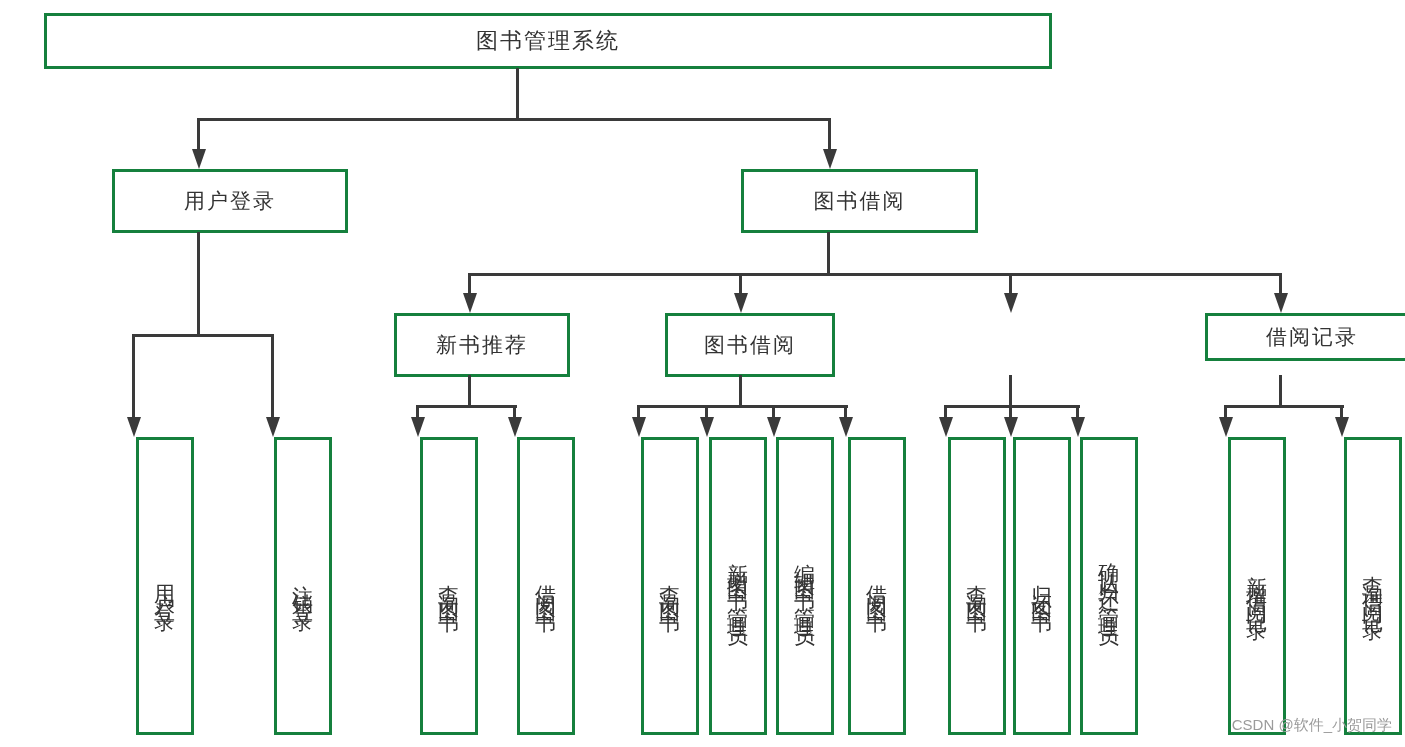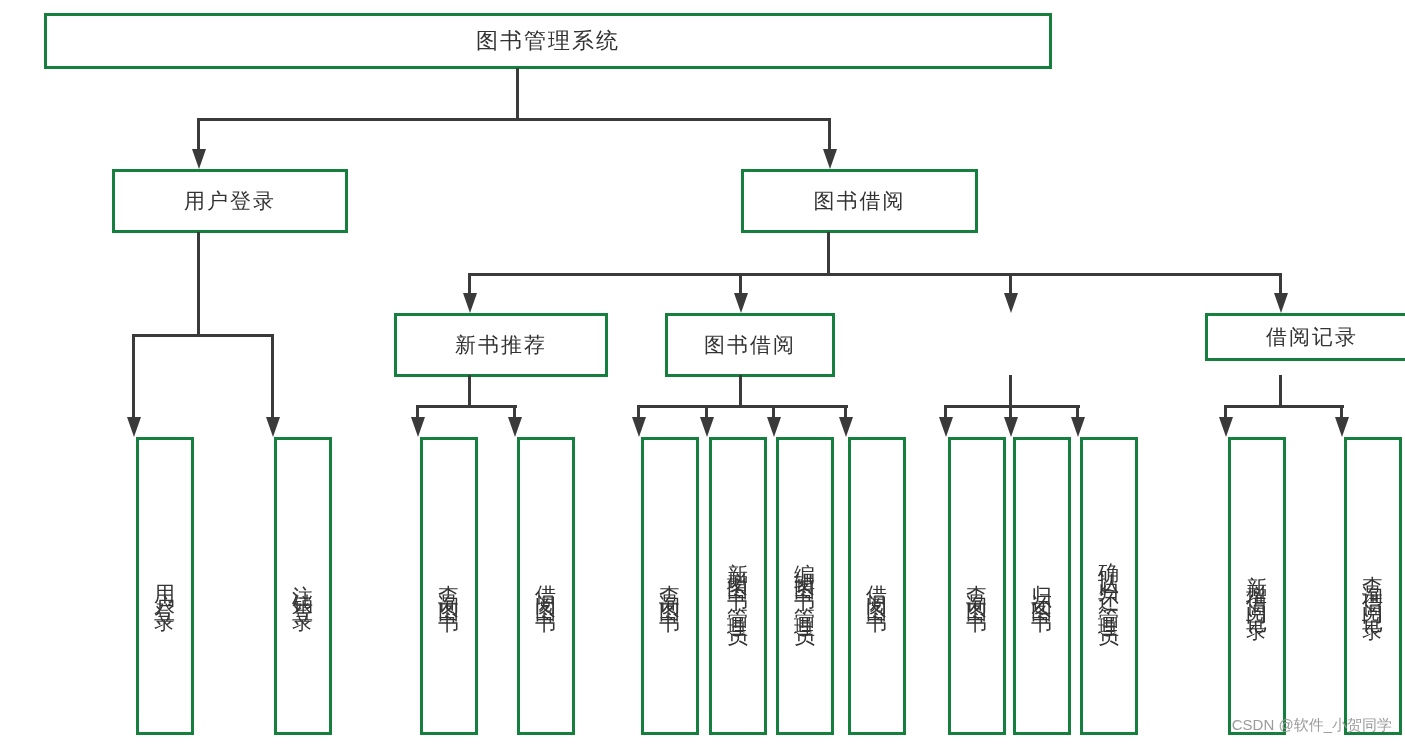--- a/index.html
+++ b/index.html
@@ -83,21 +83,21 @@
   <div class="hline" style="left:468px; top:273px; width:814px;"></div>
   <div class="vline" style="left:468px; top:273px; height:22px;"></div>
   <div class="arrow" style="left:463px; top:293px;"></div>
   <div class="vline" style="left:739px; top:273px; height:22px;"></div>
   <div class="arrow" style="left:734px; top:293px;"></div>
   <div class="vline" style="left:1009px; top:273px; height:22px;"></div>
   <div class="arrow" style="left:1004px; top:293px;"></div>
   <div class="vline" style="left:1279px; top:273px; height:22px;"></div>
   <div class="arrow" style="left:1274px; top:293px;"></div>
 
-  <div class="node hlabel" style="left:363px; top:313px; width:214px; height:64px;">
+  <div class="node hlabel" style="left:363px; top:313px; width:176px; height:64px;">
     <span>新书推荐</span>
   </div>
   <div class="node hlabel" style="left:634px; top:313px; width:170px; height:64px;">
     <span>图书借阅</span>
   </div>
   <div class="node hlabel" style="left:1174px; top:313px; width:214px; height:48px;text-align:right;">
     <span>借阅记录</span>
   </div>
 
   <div class="vline" style="left:468px; top:375px; height:32px;"></div>

